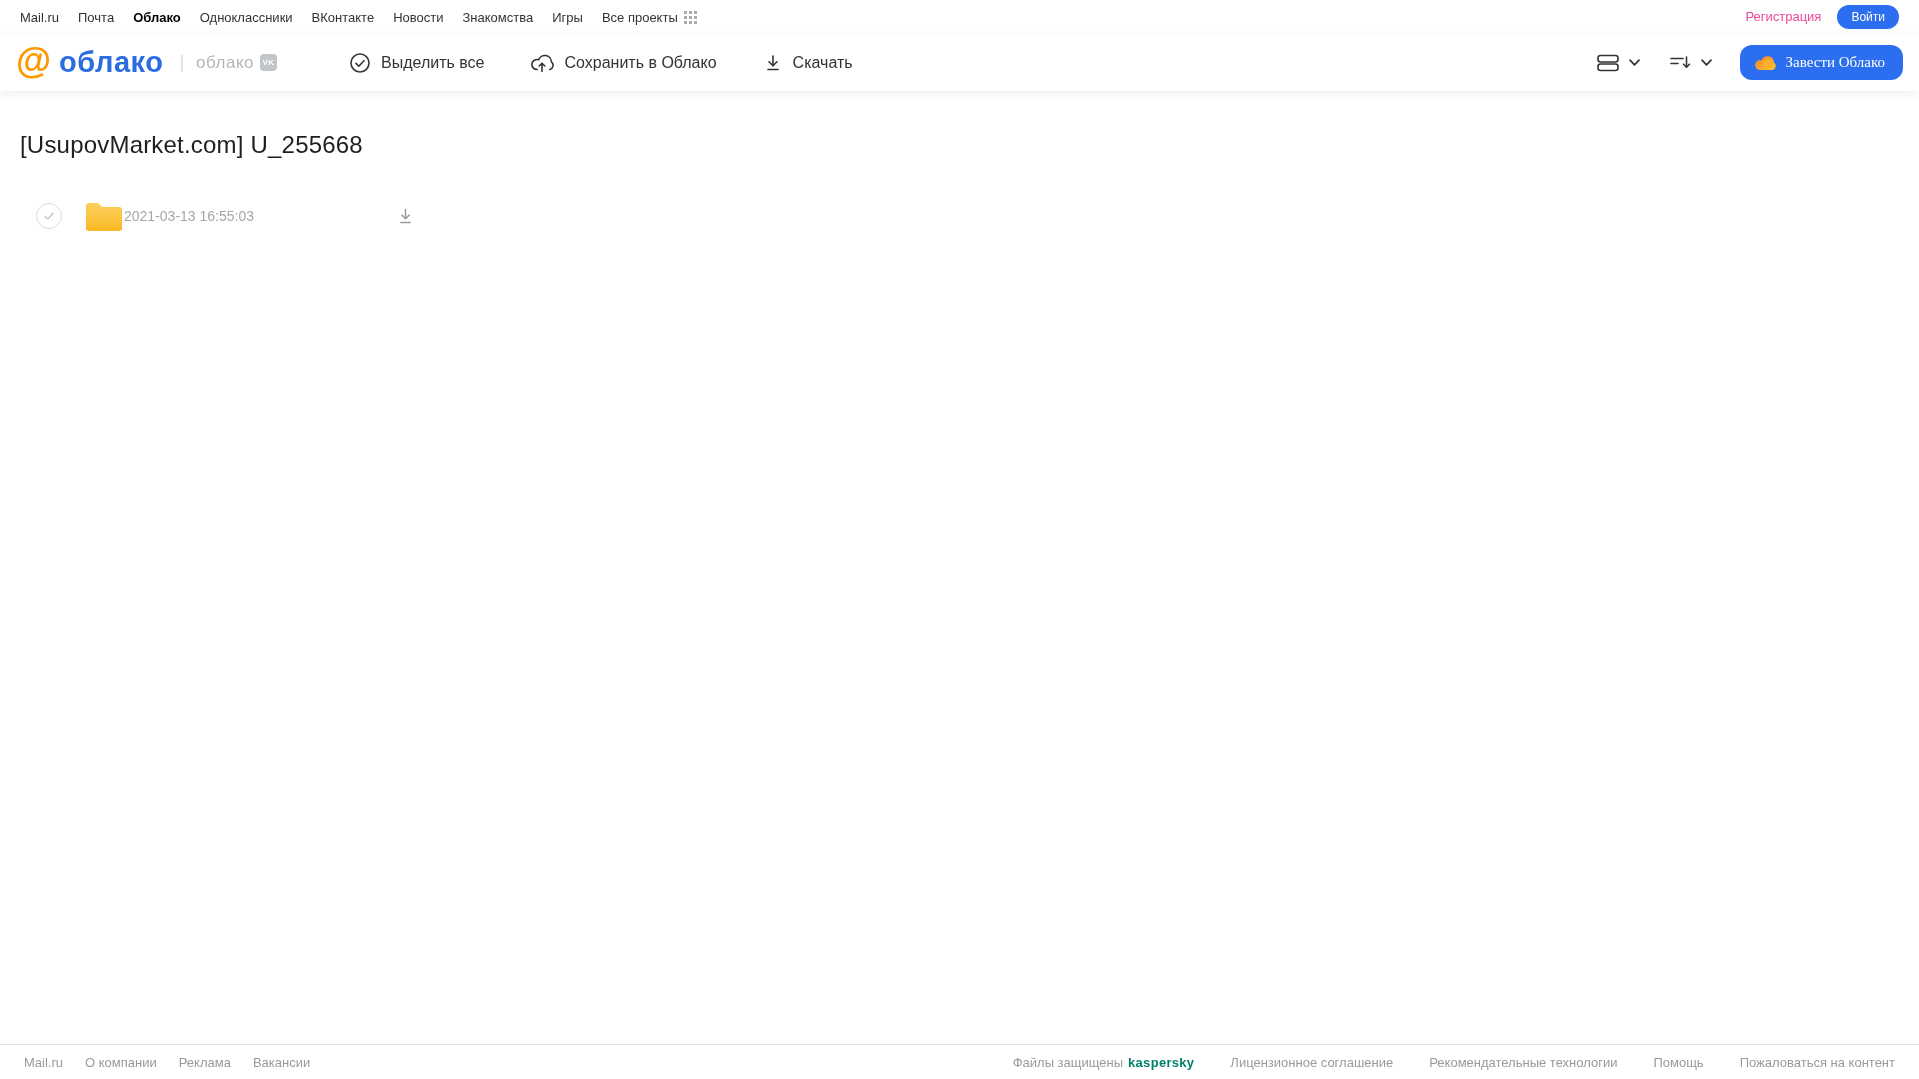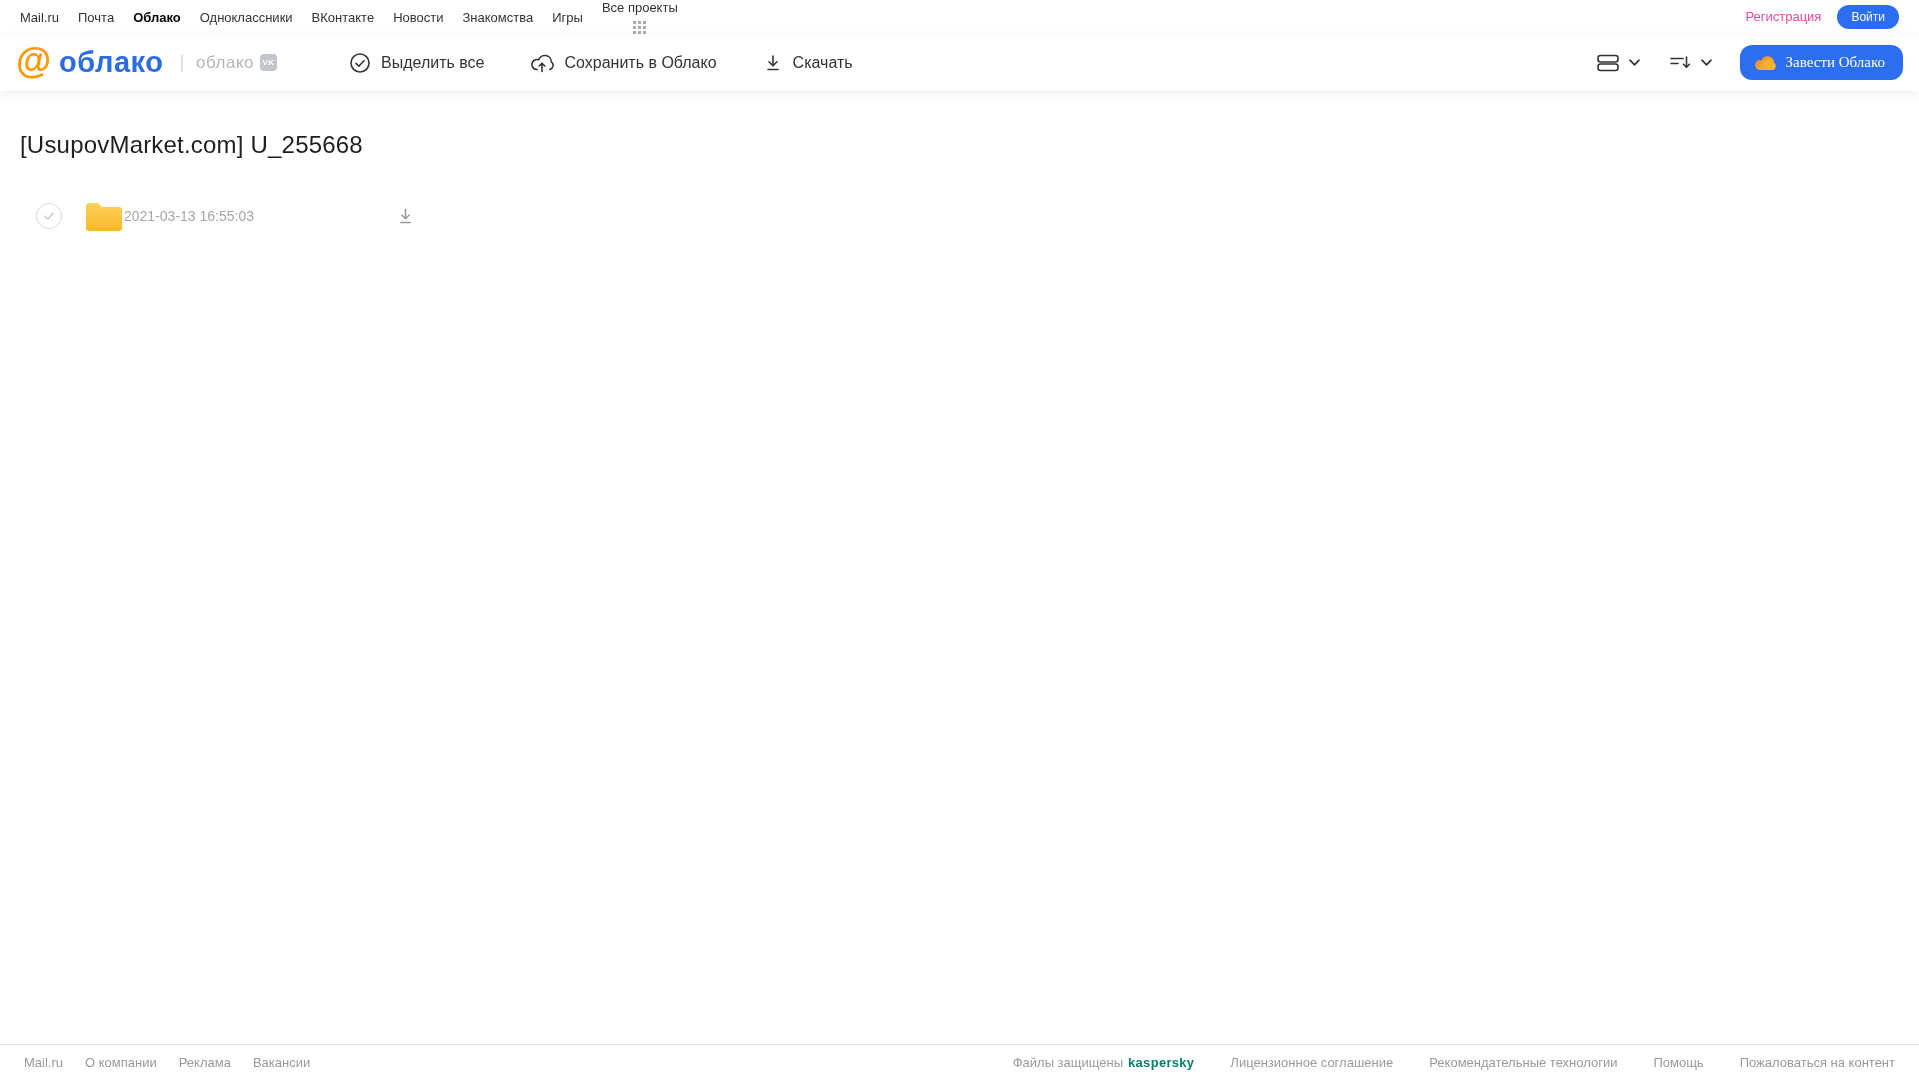--- a/index.html
+++ b/index.html
@@ -13,21 +13,21 @@
   a { text-decoration:none; color:inherit; cursor:pointer; }
 
   
   .topbar {
     height:34px; display:flex; align-items:center;
     padding:0 20px; font-size:13px; background:#fff; flex:none;
   }
   .topbar-nav { display:flex; align-items:center; gap:19px; }
   .topbar-nav a { color:#333; }
   .topbar-nav a.active { font-weight:bold; color:#000; }
-  .allprojects { display:flex; align-items:center; gap:6px;flex-direction:column; }
+  .allprojects { display:flex; align-items:center; gap:6px; }
   .topbar-right { margin-left:auto; display:flex; align-items:center; gap:16px; }
   .register-link { color:#ec4899; }
   .login-btn {
     background:#2b6ff0; color:#fff; border:none; cursor:pointer;
     font-size:12px; font-family:inherit;
     padding:5px 14px; border-radius:15px; line-height:1.2;
   }
 
   
   .header {

